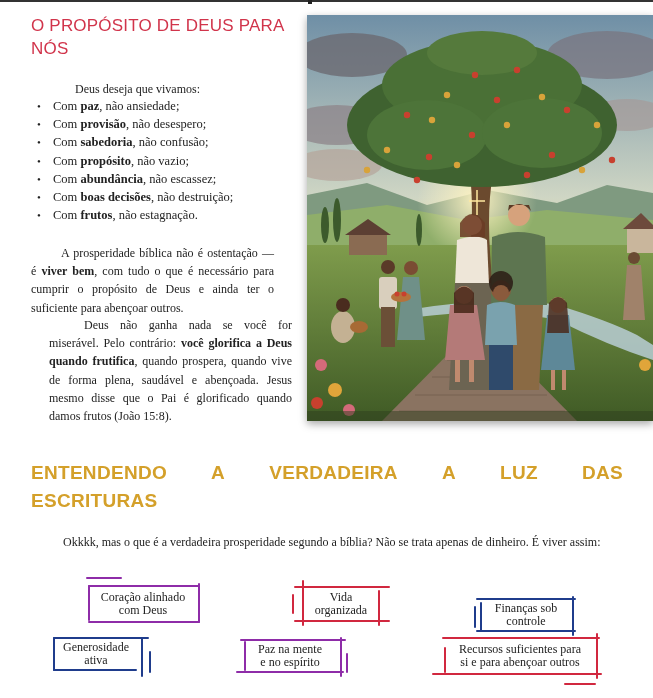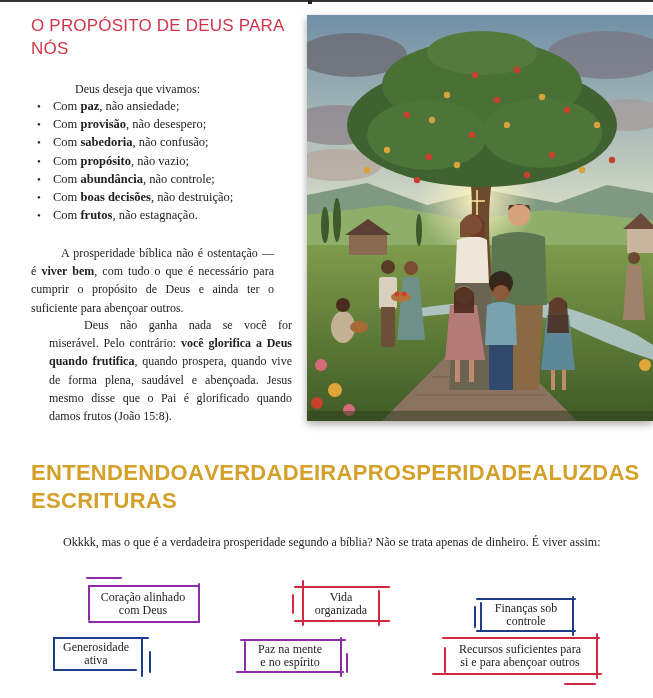--- a/index.html
+++ b/index.html
@@ -31,21 +31,21 @@
   .para1 { top: 244px; text-indent: 30px; }
   .para2 { top: 316px; text-indent: 35px; margin-left: 18px; }
 
   .hero {
     position: absolute; left: 307px; top: 15px; width: 346px; height: 406px;
     box-shadow: 0 3px 8px rgba(0,0,0,0.35); overflow: hidden;
   }
 
   .title2 {
     position: absolute; left: 31px; top: 459px; width: 592px;
-    font-family: "Liberation Sans", sans-serif; font-size: 22px; line-height: 28px;
+    font-family: "Liberation Sans", sans-serif; font-size: 19px; line-height: 28px;
     color: #d4a02a; margin: 0; text-align: justify; text-align-last: left;
     letter-spacing: 0.3px;
   }
   .title2 .word-spread { display: flex; justify-content: space-between; }
   .para3 {
     position: absolute; left: 31px; top: 533px; width: 592px;
     font-size: 12px; line-height: 18.5px; text-indent: 32px; margin: 0;
   }
 
   .card {
@@ -63,21 +63,21 @@
 
 <h1 class="title1">O PROPÓSITO DE DEUS PARA NÓS</h1>
 
 <div class="intro">Deus deseja que vivamos:</div>
 
 <ul class="bullets">
   <li><span>Com </span><b>paz</b><span>, não ansiedade;</span></li>
   <li><span>Com </span><b>provisão</b><span>, não desespero;</span></li>
   <li><span>Com </span><b>sabedoria</b><span>, não confusão;</span></li>
   <li><span>Com </span><b>propósito</b><span>, não vazio;</span></li>
-  <li><span>Com </span><b>abundância</b><span>, não controle;</span></li>
+  <li><span>Com </span><b>abundância</b><span>, não escassez;</span></li>
   <li><span>Com </span><b>boas decisões</b><span>, não destruição;</span></li>
   <li><span>Com </span><b>frutos</b><span>, não estagnação.</span></li>
 </ul>
 
 <p class="para para1"><span>A prosperidade bíblica não é ostentação — é </span><b>viver bem</b><span>, com tudo o que é necessário para cumprir o propósito de Deus e ainda ter o suficiente para abençoar outros.</span></p>
 
 <p class="para para2"><span>Deus não ganha nada se você for miserável. Pelo contrário: </span><b>você glorifica a Deus quando frutifica</b><span>, quando prospera, quando vive de forma plena, saudável e abençoada. Jesus mesmo disse que o Pai é glorificado quando damos frutos (João 15:8).</span></p>
 
 <div class="hero" role="img" aria-label="Família sorridente sob uma árvore frutífera em um vale verdejante, com vila ao fundo e pessoas colhendo frutos">
   <svg width="346" height="406" viewBox="0 0 346 406" xmlns="http://www.w3.org/2000/svg">
@@ -213,21 +213,20 @@
     <circle cx="338" cy="350" r="6" fill="#e0a53a"></circle>
     <rect x="0" y="396" width="346" height="10" fill="#2e3d1e" opacity="0.5"></rect>
   </svg>
 </div>
 
 <h2 class="title2">
   <span class="word-spread">
     <span>ENTENDENDO</span>
     <span>A</span>
     <span>VERDADEIRA</span>
-    <span>PROSPERIDADE</span>
     <span>A</span>
     <span>LUZ</span>
     <span>DAS</span>
   </span>
   <span style="display:block">ESCRITURAS</span>
 </h2>
 
 <p class="para3">Okkkk, mas o que é a verdadeira prosperidade segundo a bíblia? Não se trata apenas de dinheiro. É viver assim:</p>
 
 <div class="card" style="left:88px; top:585px; width:110px; height:38px;">

